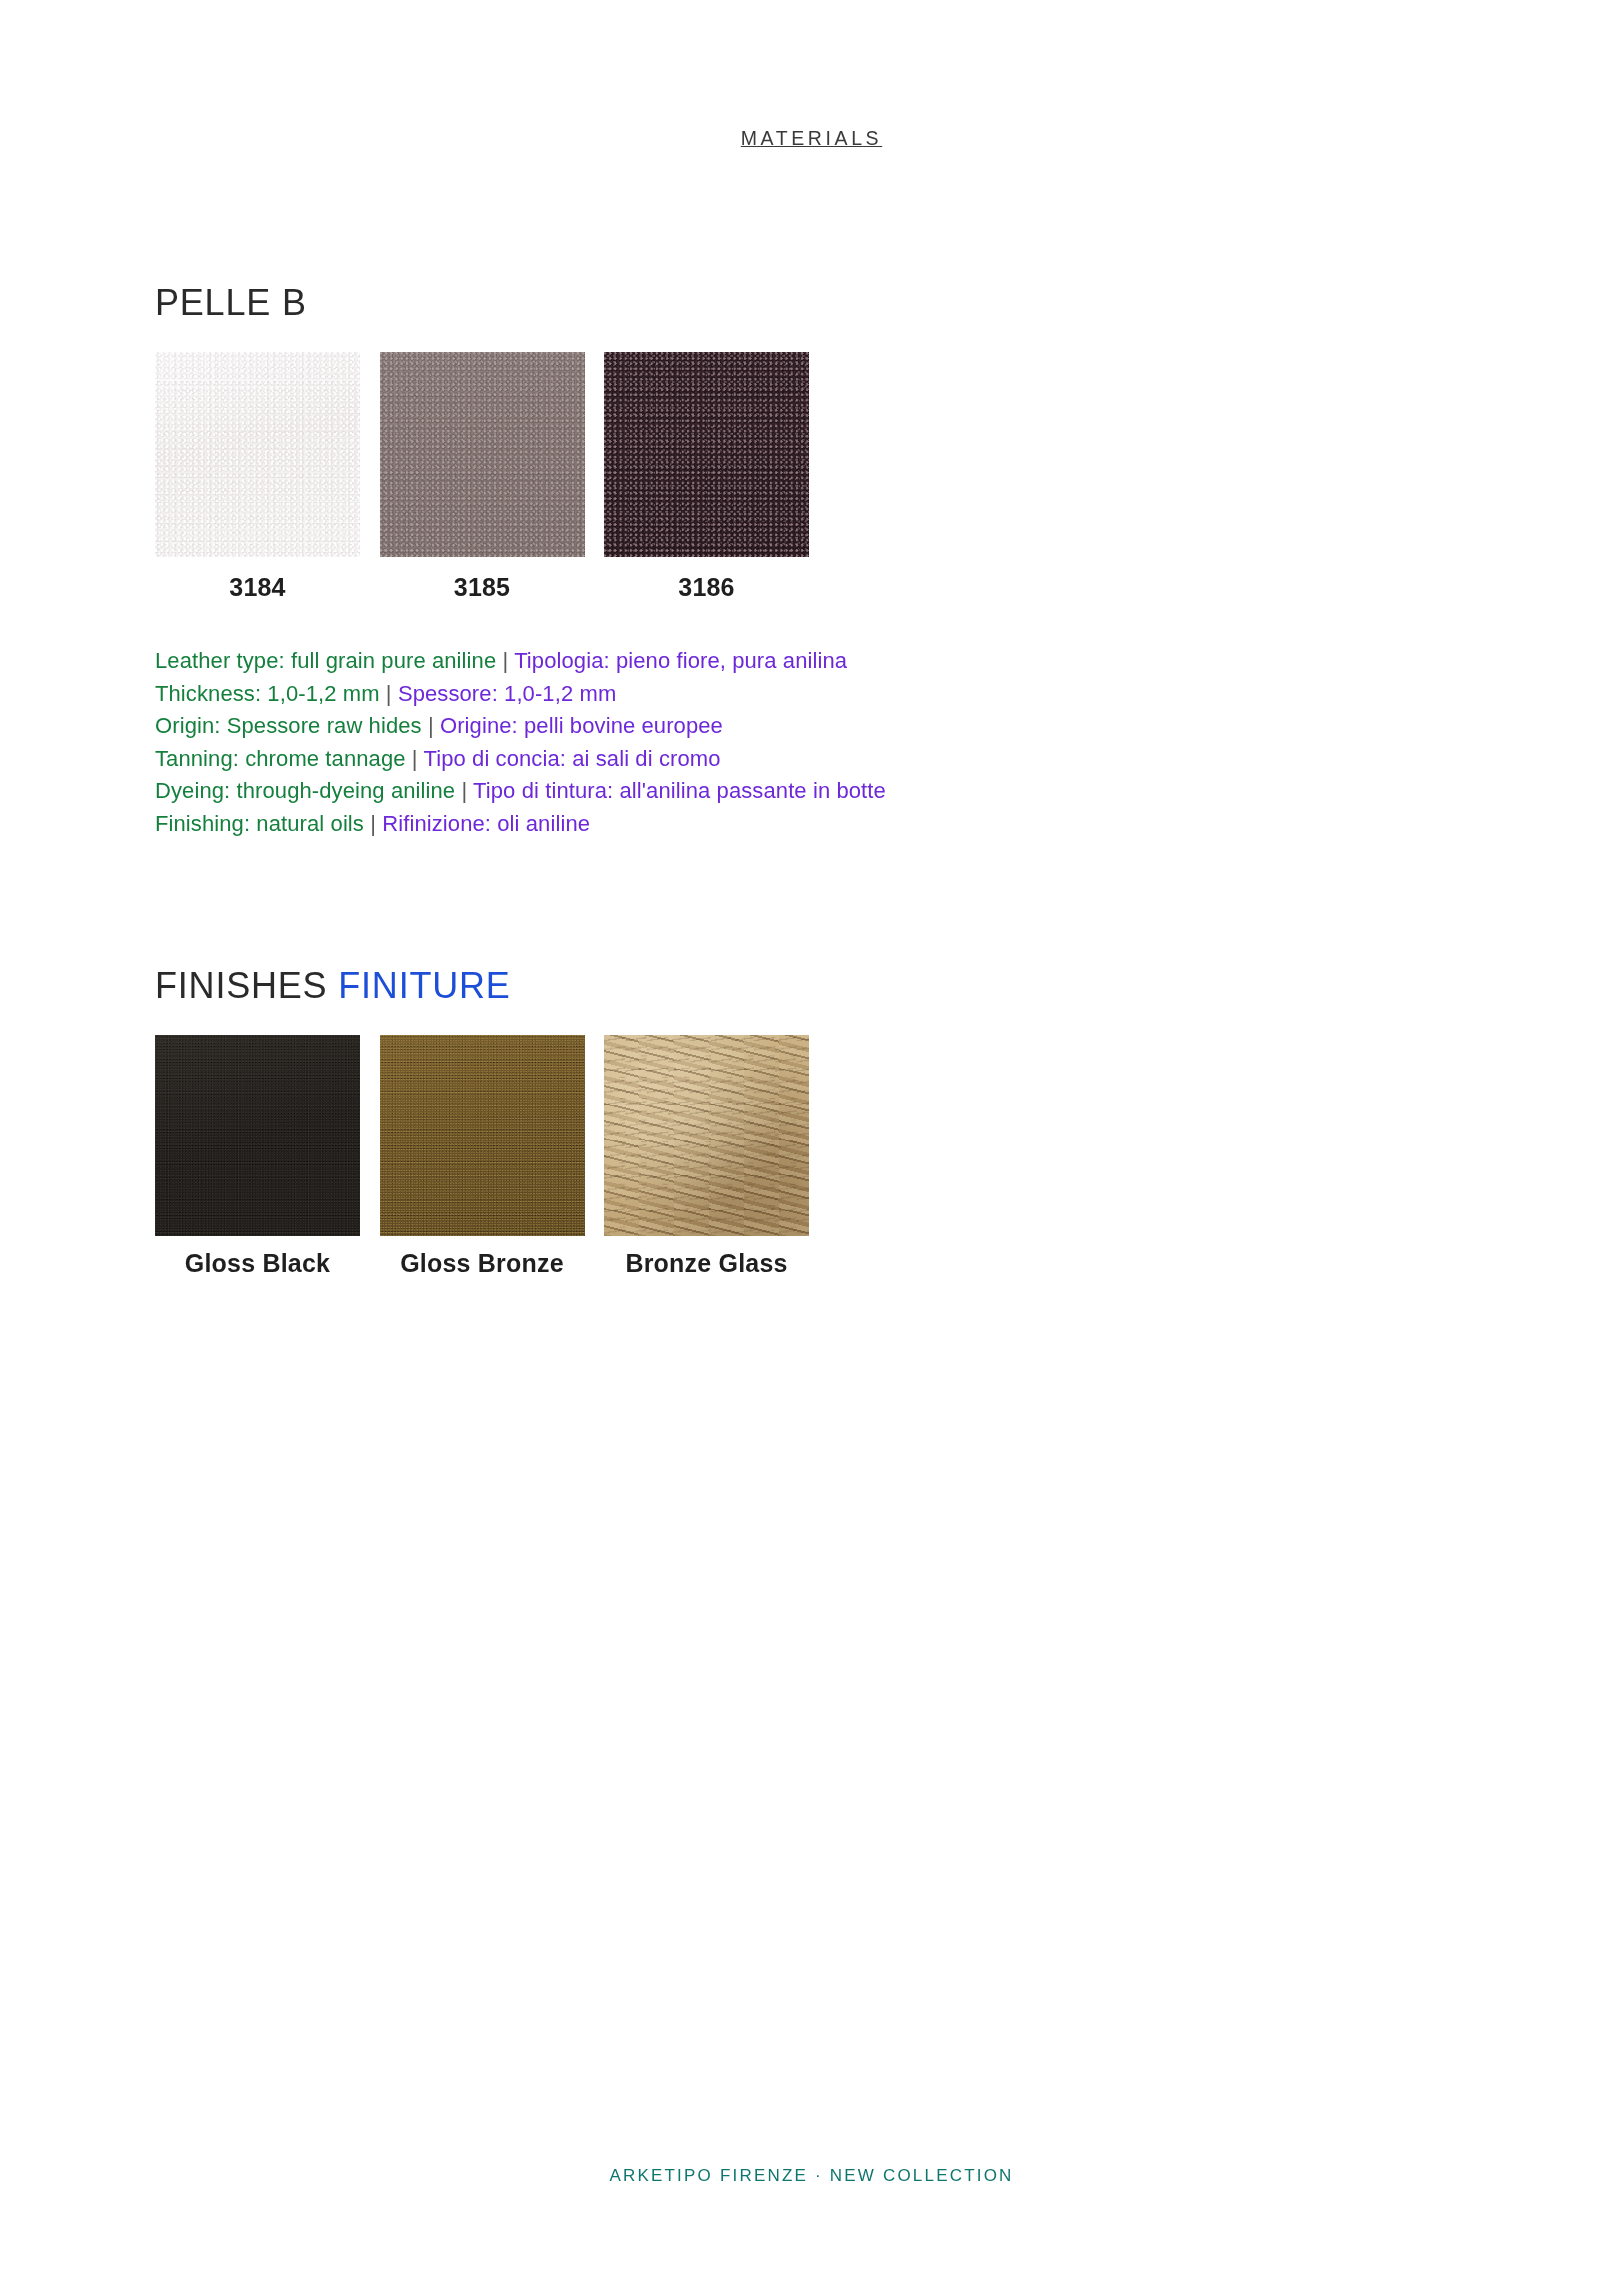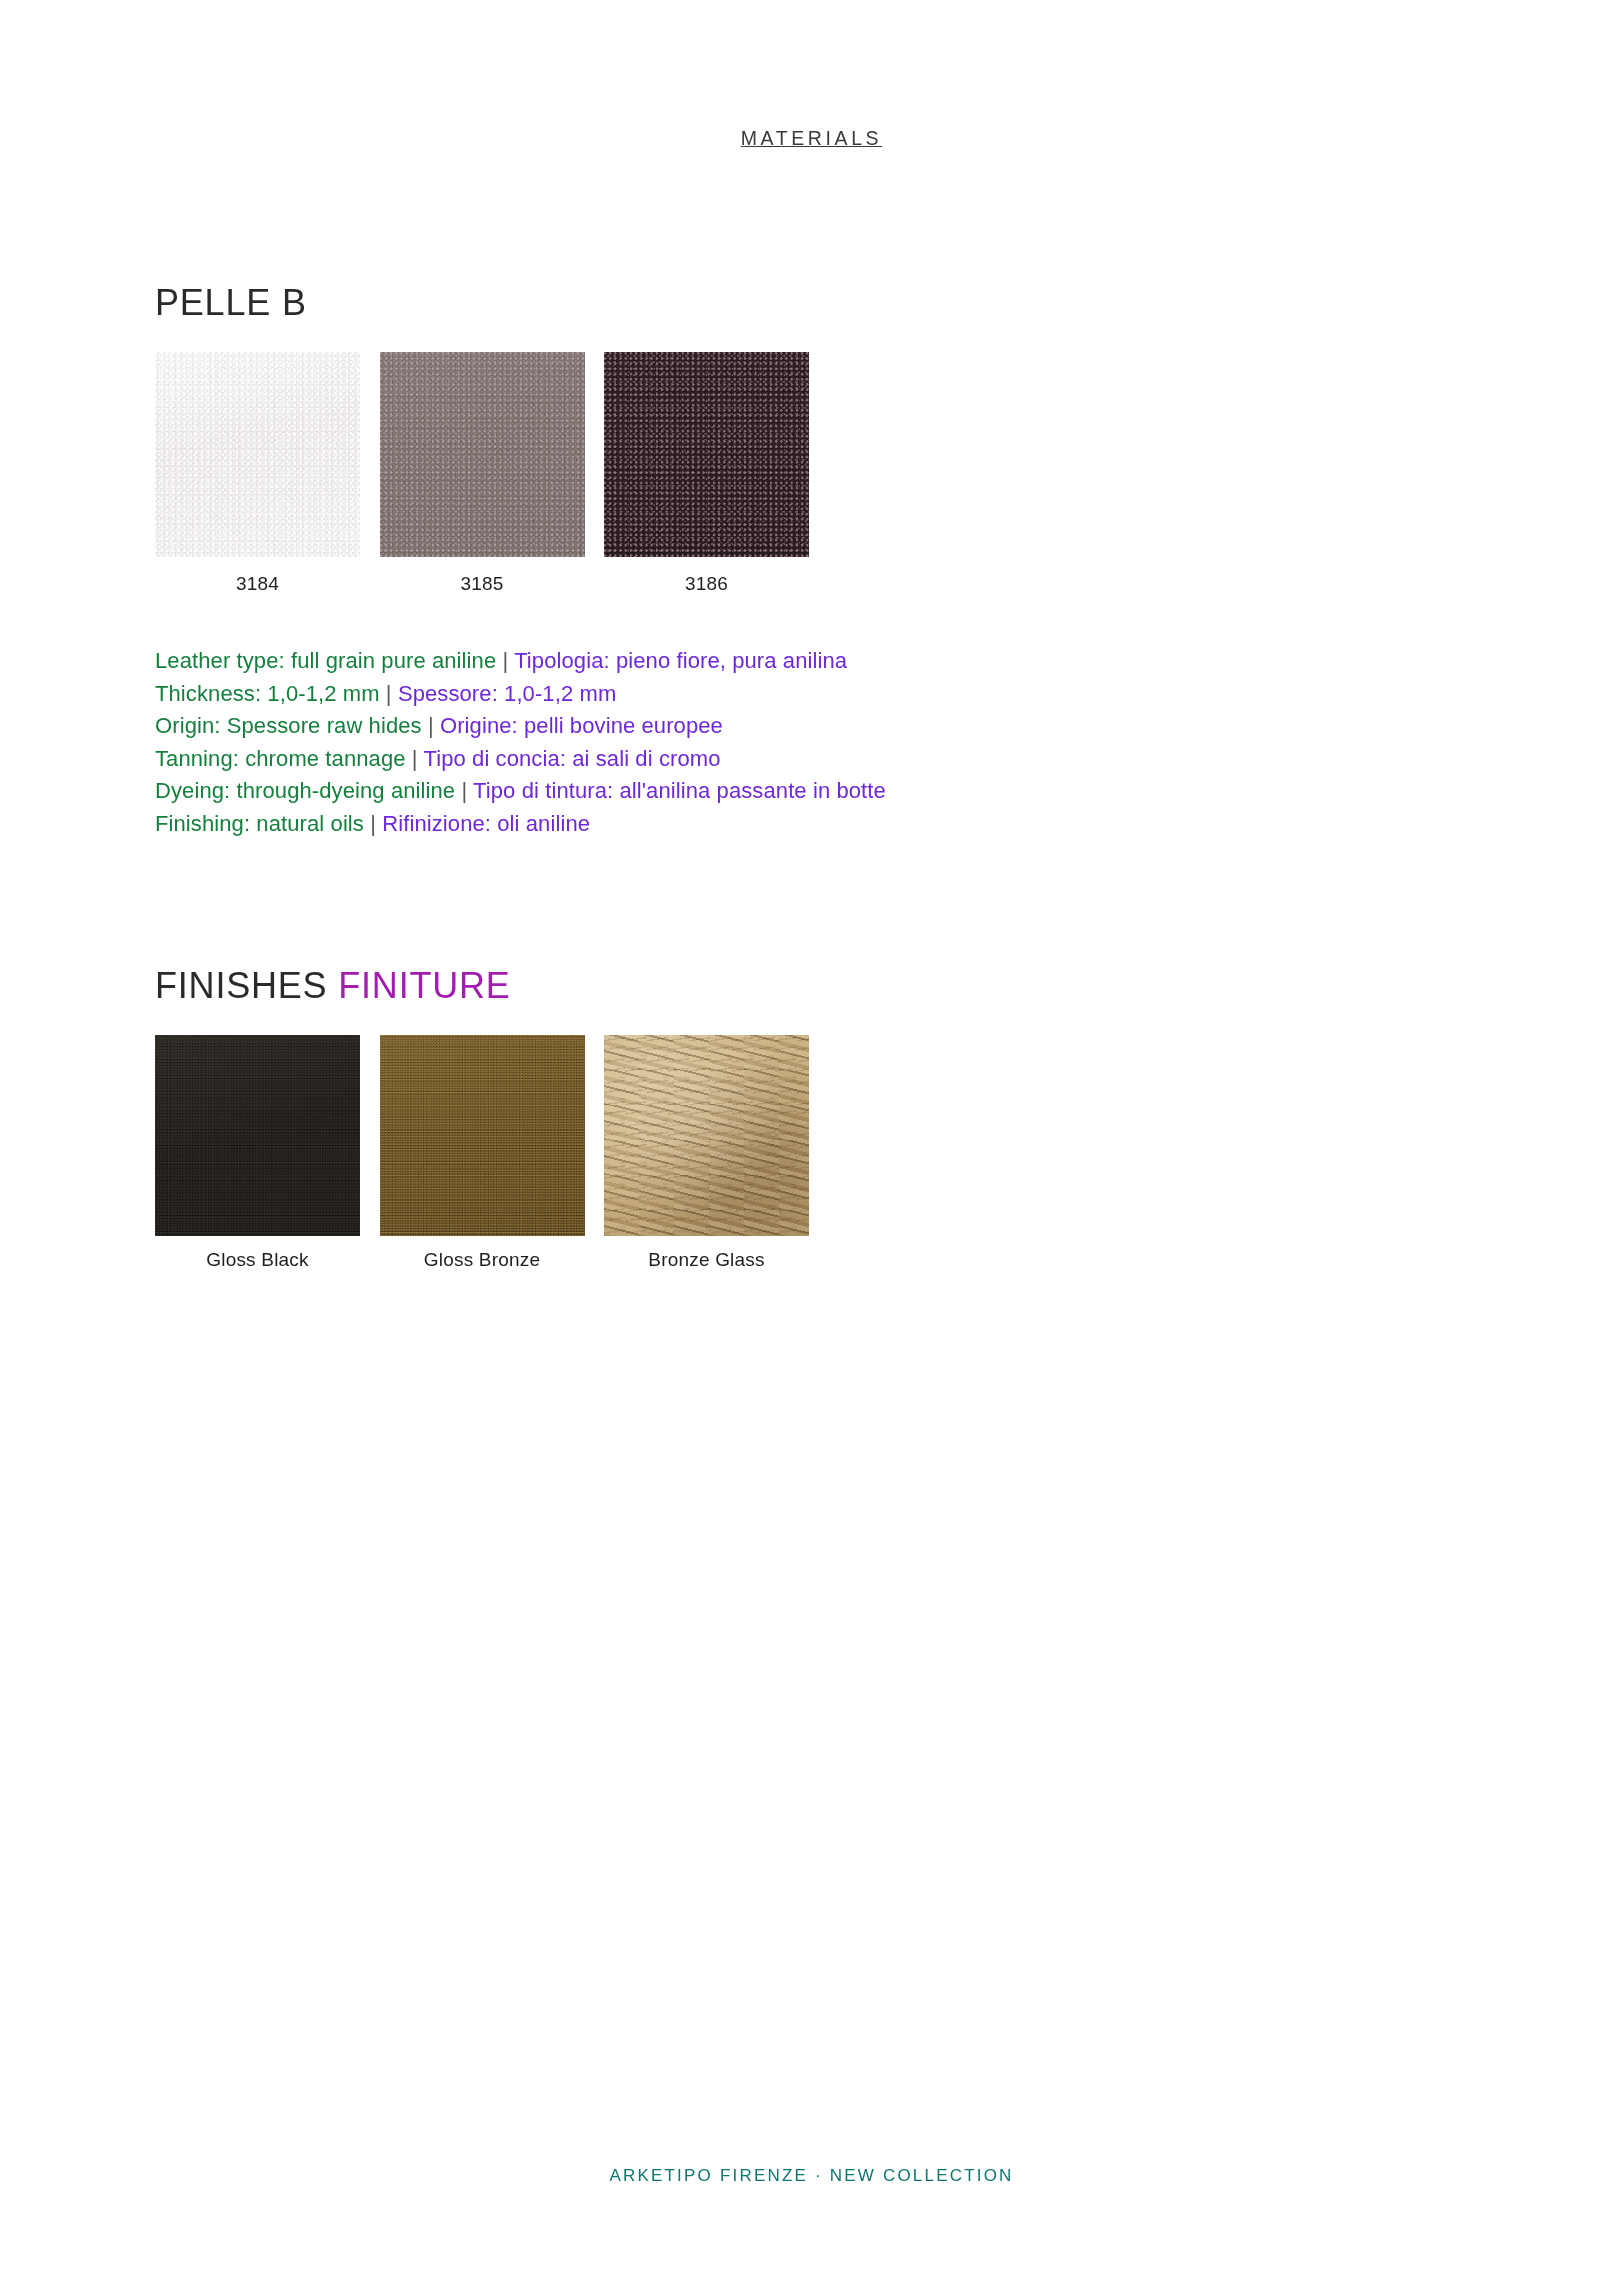--- a/index.html
+++ b/index.html
@@ -41,21 +41,21 @@
   .section-title {
     font-size: 36px;
     font-weight: 400;
     letter-spacing: 0.8px;
     color: #2a2a2a;
     margin: 0;
     line-height: 1;
     white-space: nowrap;
   }
   .section-title .subtitle-it {
-    color: #a21caf;
+    color: #1d4ed8;
   }
 
   
   .swatch-row {
     display: flex;
     margin-top: 31px;
   }
   .swatch-cell {
     width: 205px;
     margin-right: 19.5px;
@@ -68,25 +68,26 @@
   .swatch {
     width: 205px;
     height: 205px;
     position: relative;
     overflow: hidden;
   }
   .finish-swatch { height: 201px; }
 
   .swatch-label {
     margin-top: 15.6px;
-    font-size: 19px;
+    font-size: 25px;
     color: #1f1f1f;
     letter-spacing: 0.2px;
     text-align: center;
     white-space: nowrap;
+    font-weight: bold;
   }
   .finish-label { margin-top: 13px; }
 
   
   .tex-3184 {
     background-color: #f4f1f1;
     background-image:
       radial-gradient(circle at 18% 22%, rgba(255,255,255,.95) 0 1.3px, rgba(210,204,204,.30) 1.3px 2.6px, transparent 2.6px),
       radial-gradient(circle at 62% 44%, rgba(255,255,255,.95) 0 1.3px, rgba(205,199,199,.28) 1.3px 2.6px, transparent 2.6px),
       radial-gradient(circle at 38% 78%, rgba(255,255,255,.95) 0 1.3px, rgba(208,202,202,.26) 1.3px 2.6px, transparent 2.6px),

